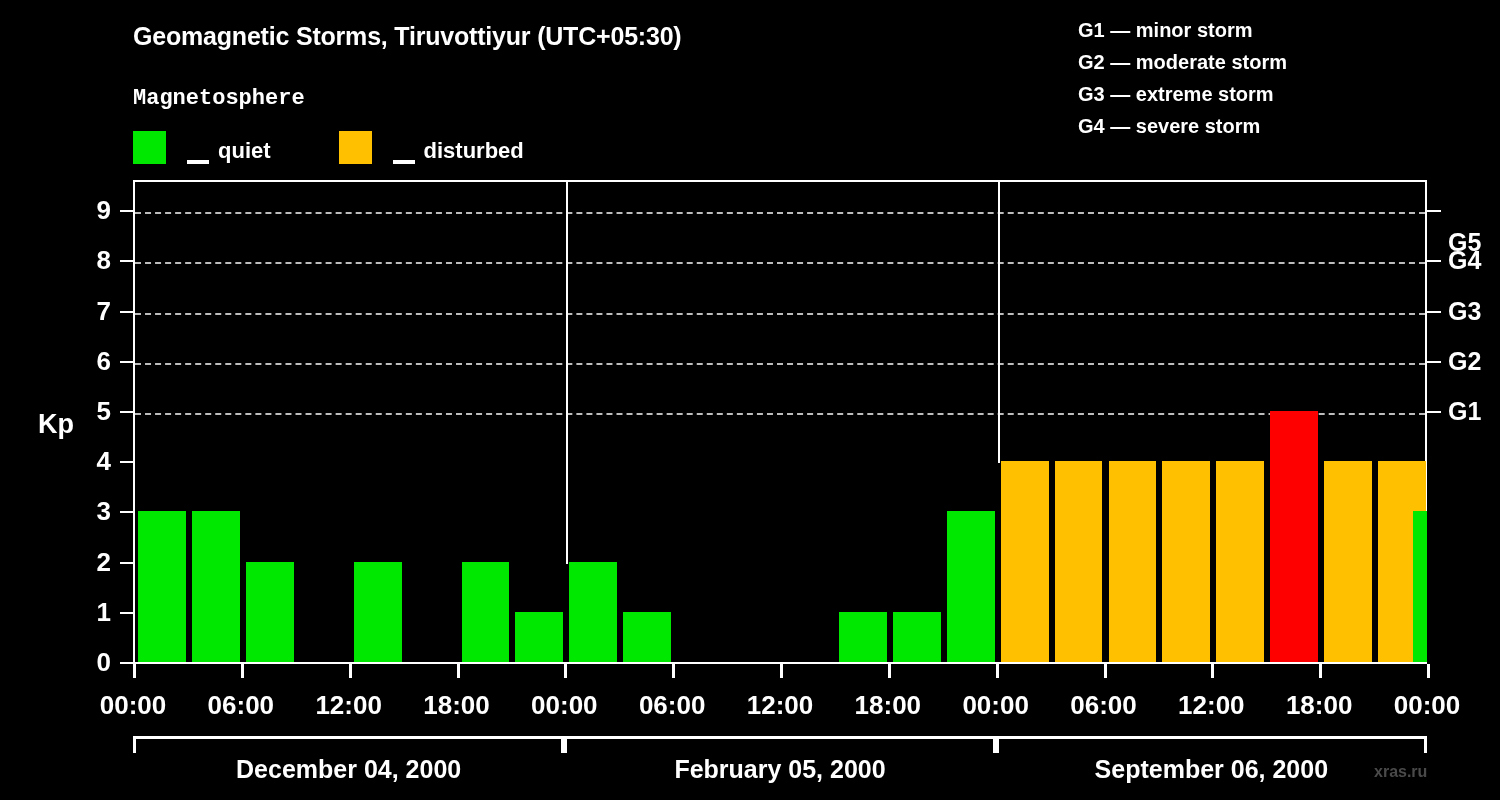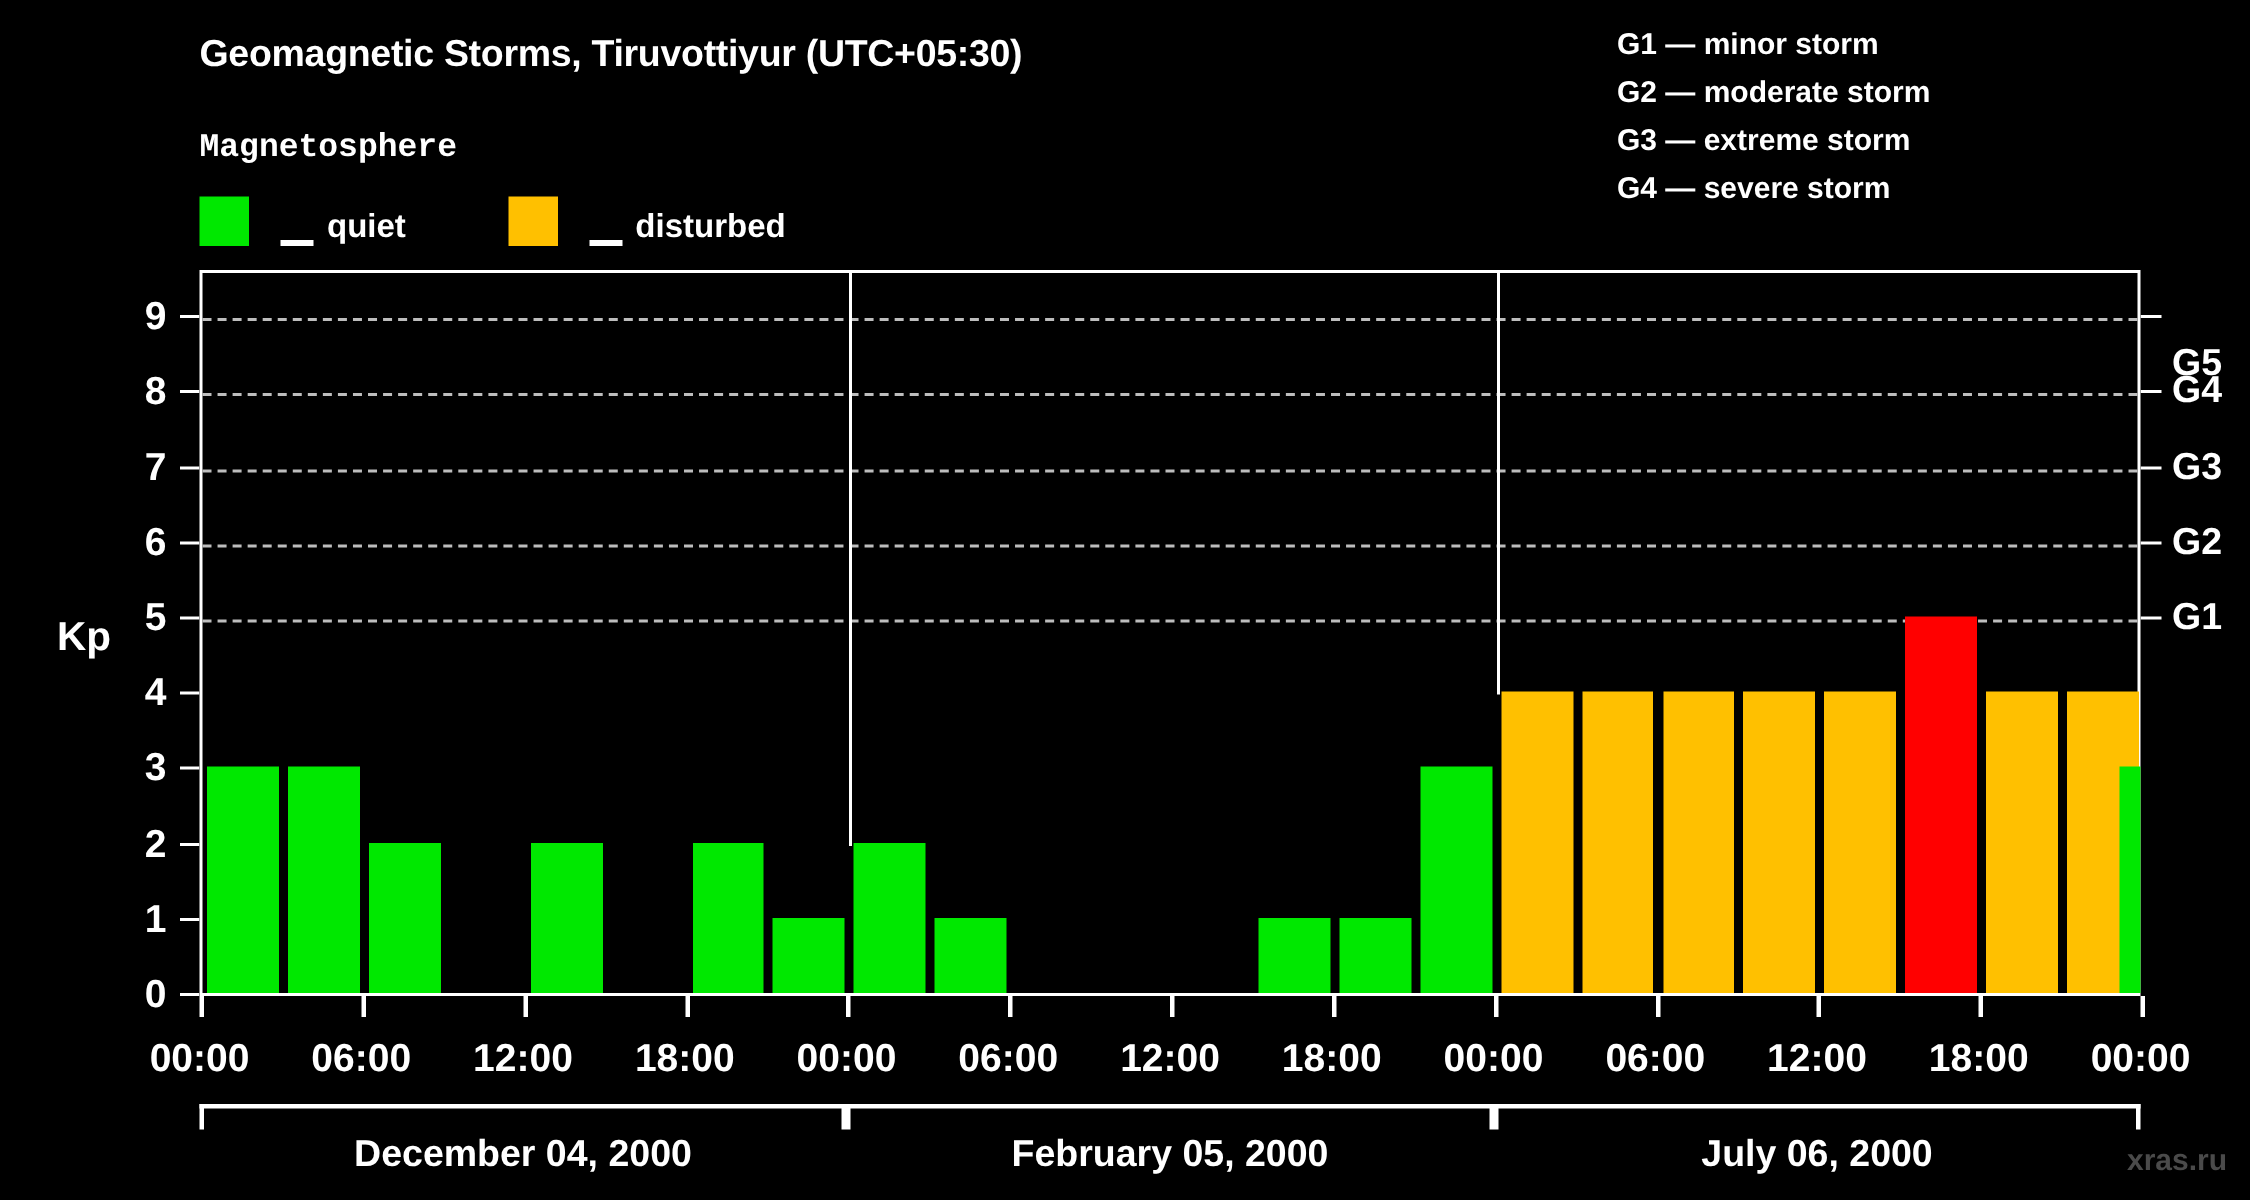--- a/index.html
+++ b/index.html
@@ -190,23 +190,23 @@
     top: 755px;
     font-size: 25px;
     font-weight: bold;
     text-align: center;
     white-space: nowrap;
     transform: translateX(-50%);
   }
 
   #watermark {
     position: absolute;
-    left: 1418px;
+    left: 1374px;
     top: 763px;
-    font-size: 20px;
+    font-size: 16px;
     font-weight: bold;
     color: #4a4a4a;
   }
 </style>
 </head>
 <body>
 
 <div id="chart-title">Geomagnetic Storms, Tiruvottiyur (UTC+05:30)</div>
 
 <div id="magnetosphere-label">Magnetosphere</div>
@@ -296,21 +296,21 @@
     <div class="xtick-label" style="left: 1319.17px;">18:00</div>
     <div class="xtick-mark" style="left: 1427px;"></div>
     <div class="xtick-label" style="left: 1427px;">00:00</div>
   </div>
 <div id="date-group">
     <div class="date-bracket" style="left: 133px; width: 431.333px;"></div>
     <div class="date-label" style="left: 348.667px;">December 04, 2000</div>
     <div class="date-bracket" style="left: 564.333px; width: 431.333px;"></div>
     <div class="date-label" style="left: 780px;">February 05, 2000</div>
     <div class="date-bracket" style="left: 995.667px; width: 431.333px;"></div>
-    <div class="date-label" style="left: 1211.33px;">July 06, 2000</div>
+    <div class="date-label" style="left: 1211.33px;">September 06, 2000</div>
   </div>
 
 <div id="plot-frame">
   <div id="plot-inner">
       <div class="gridline" style="top: 230.958px;"></div>
       <div class="gridline" style="top: 180.75px;"></div>
       <div class="gridline" style="top: 130.542px;"></div>
       <div class="gridline" style="top: 80.3333px;"></div>
       <div class="gridline" style="top: 30.125px;"></div>
       <div class="bar" title="Feb 04 00:00 Kp=3" style="left: 3px; width: 47.9167px; height: 150.625px; background: rgb(0, 232, 0);"></div>

